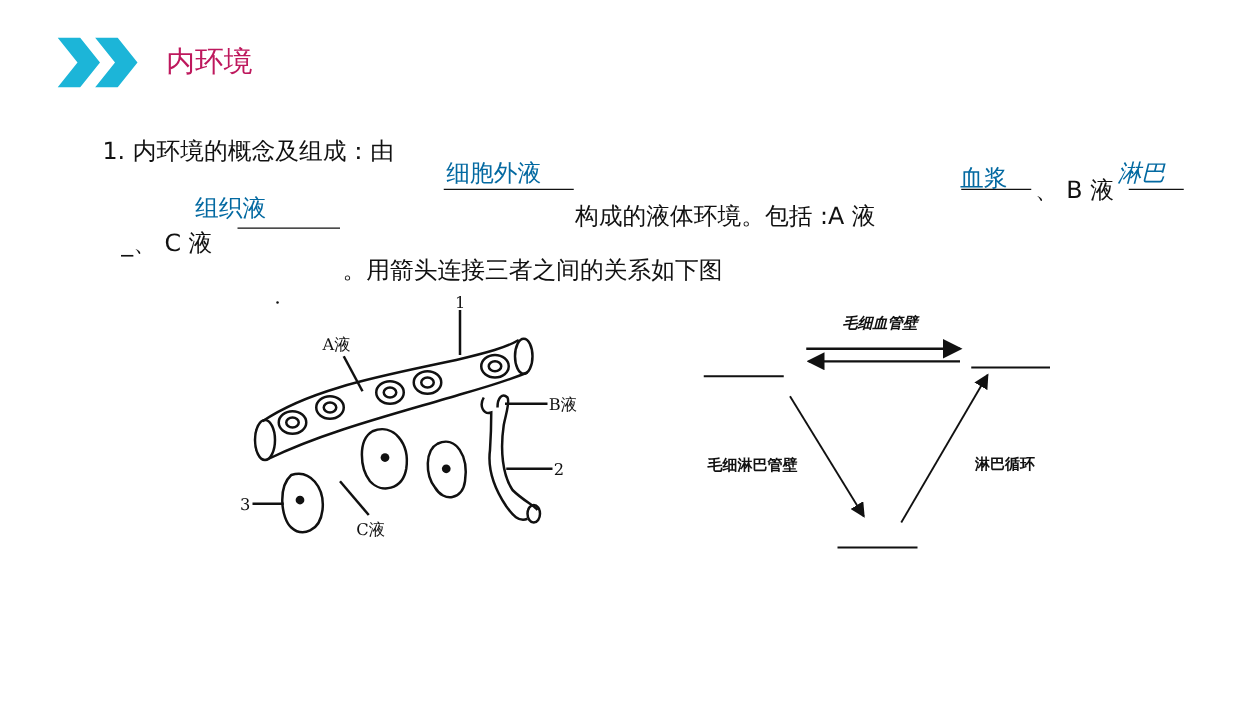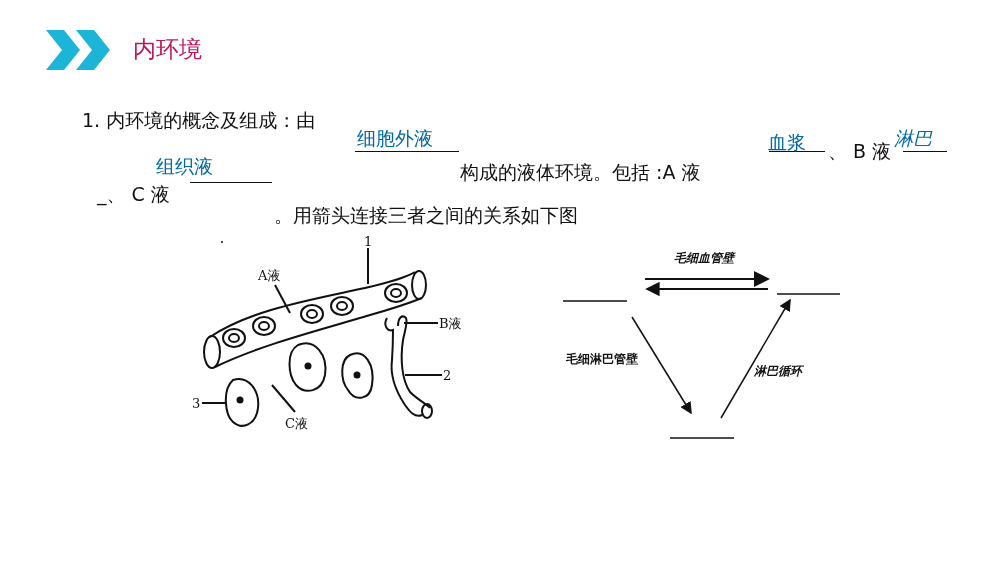--- a/index.html
+++ b/index.html
@@ -98,14 +98,14 @@
     <line x1="13" y1="71" x2="77" y2="71"></line>
     <line x1="227" y1="64" x2="290" y2="64"></line>
     <line x1="120" y1="208" x2="184" y2="208"></line>
     <line x1="95" y1="49" x2="218" y2="49" stroke-width="2" marker-end="url(#ah)"></line>
     <line x1="218" y1="59" x2="97" y2="59" stroke-width="1.8" marker-end="url(#ah)"></line>
     <line x1="82" y1="87" x2="141" y2="183" marker-end="url(#ah)"></line>
     <line x1="171" y1="188" x2="240" y2="70" marker-end="url(#ah)"></line>
   </g>
 </svg>
 <div class="lbl" style="left:674px; top:250px;font-style:italic;">毛细血管壁</div>
-<div class="lbl" style="left:566px; top:351px;">毛细淋巴管壁</div>
-<div class="lbl" style="left:754px; top:363px;font-style:italic;">淋巴循环</div>
+<div class="lbl" style="left:566px; top:364px;">毛细淋巴管壁</div>
+<div class="lbl" style="left:780px; top:363px;">淋巴循环</div>
 
 </body></html>

